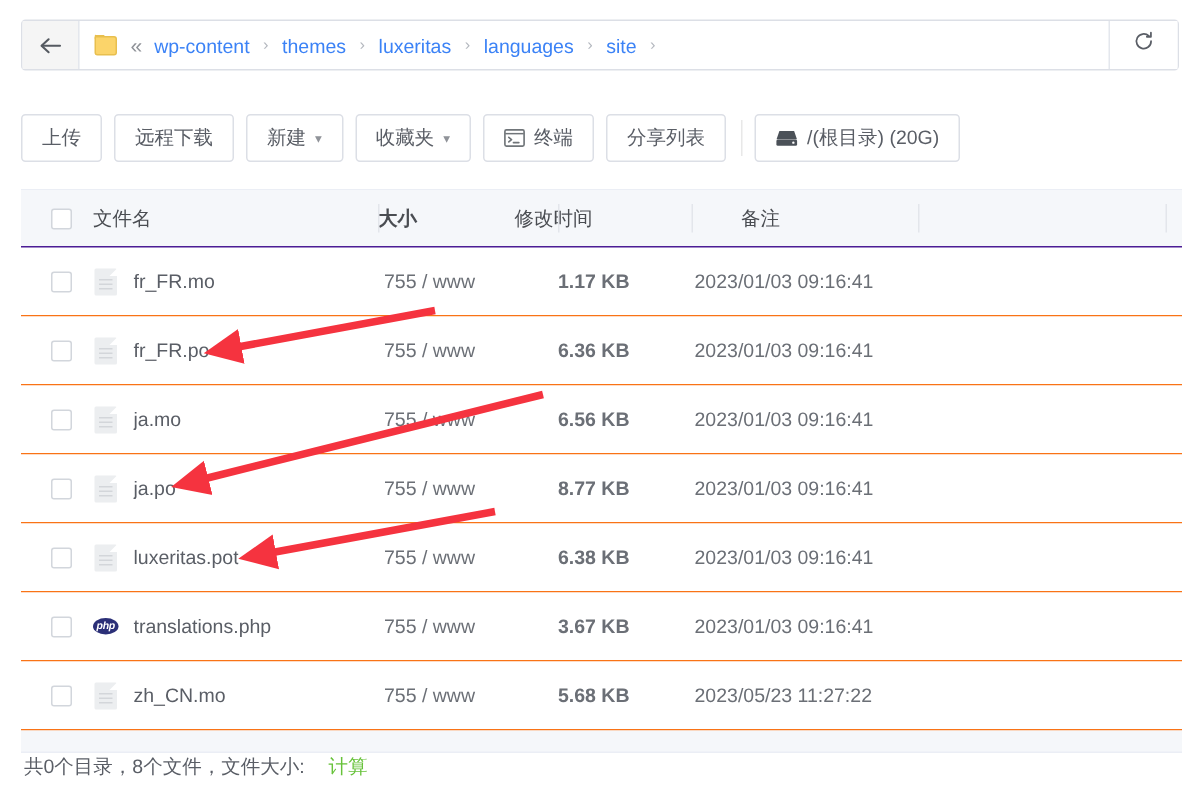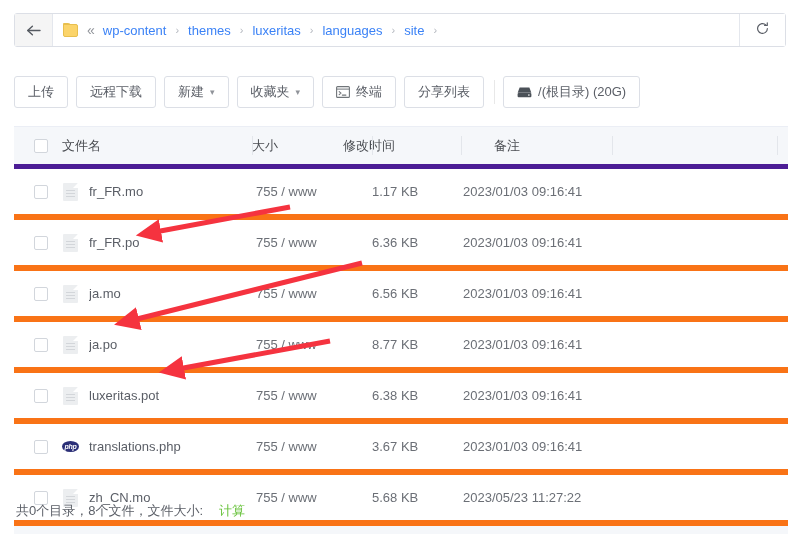--- a/index.html
+++ b/index.html
@@ -160,28 +160,28 @@
     border-top: 1px solid #ebeef5;
     box-sizing: border-box;
   }
   .thead {
     display: flex;
     align-items: center;
     height: 37px;
     background: #f5f7fa;
     color: #4a4d52;
     font-size: 13px;
-    border-bottom: 5px solid #4c1d95;
+    border-bottom: 1px solid #4c1d95;
     position: relative;
   }
   .row {
     display: flex;
     align-items: center;
     height: 45px;
-    border-bottom: 6px solid #f97316;
+    border-bottom: 1px solid #f97316;
     font-size: 13px;
     color: #6b6f76;
     background: #fff;
   }
 
   .c-check {
     width: 34px;
     display: flex;
     align-items: center;
     justify-content: center;
@@ -210,21 +210,21 @@
   .c-name .label {
     color: #5a5e66;
     white-space: nowrap;
     overflow: hidden;
     text-overflow: ellipsis;
     cursor: pointer;
   }
   .thead .c-name .label { color:#4a4d52; }
 
   .c-perm { flex: 0 0 120px; padding-left: 14px; box-sizing: border-box; }
-  .c-size { flex: 0 0 89px;  padding-left: 10px; box-sizing: border-box; }
+  .c-size { flex: 0 0 89px;  padding-left: 10px; box-sizing: border-box; font-weight: bold; }
   .c-time { flex: 0 0 151px; padding-left: 12px; box-sizing: border-box; }
   .c-note { flex: 1 1 auto;  padding-left: 12px; box-sizing: border-box; }
 
   .thead .sepline {
     position: absolute;
     top: 9px;
     width: 1px;
     height: 19px;
     background: #e3e6eb;
   }

